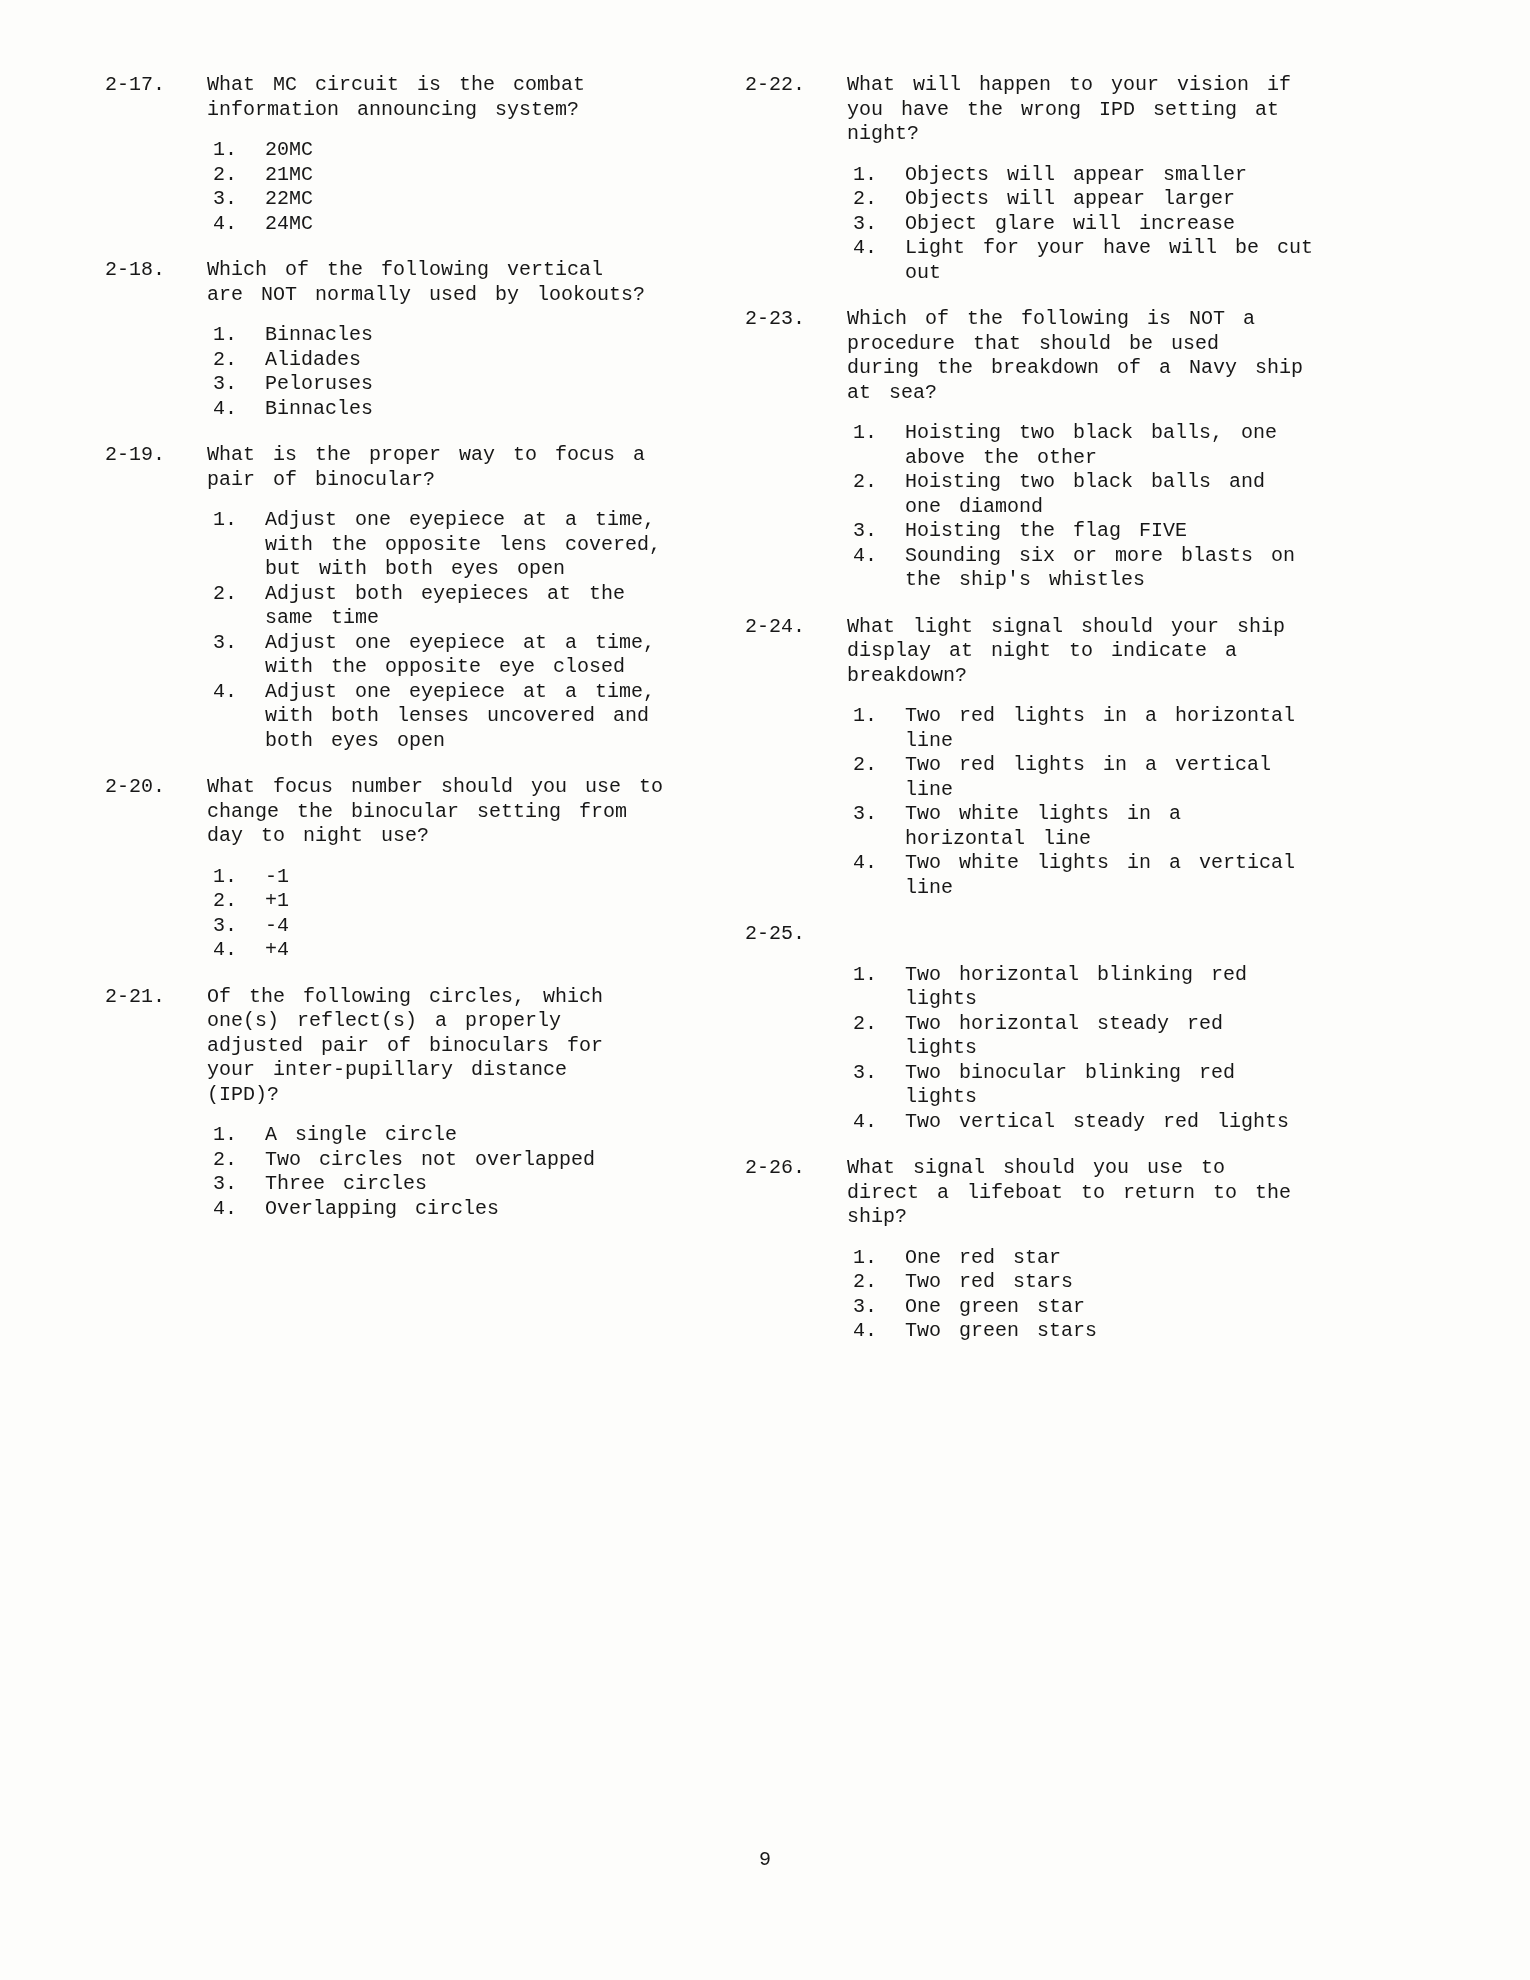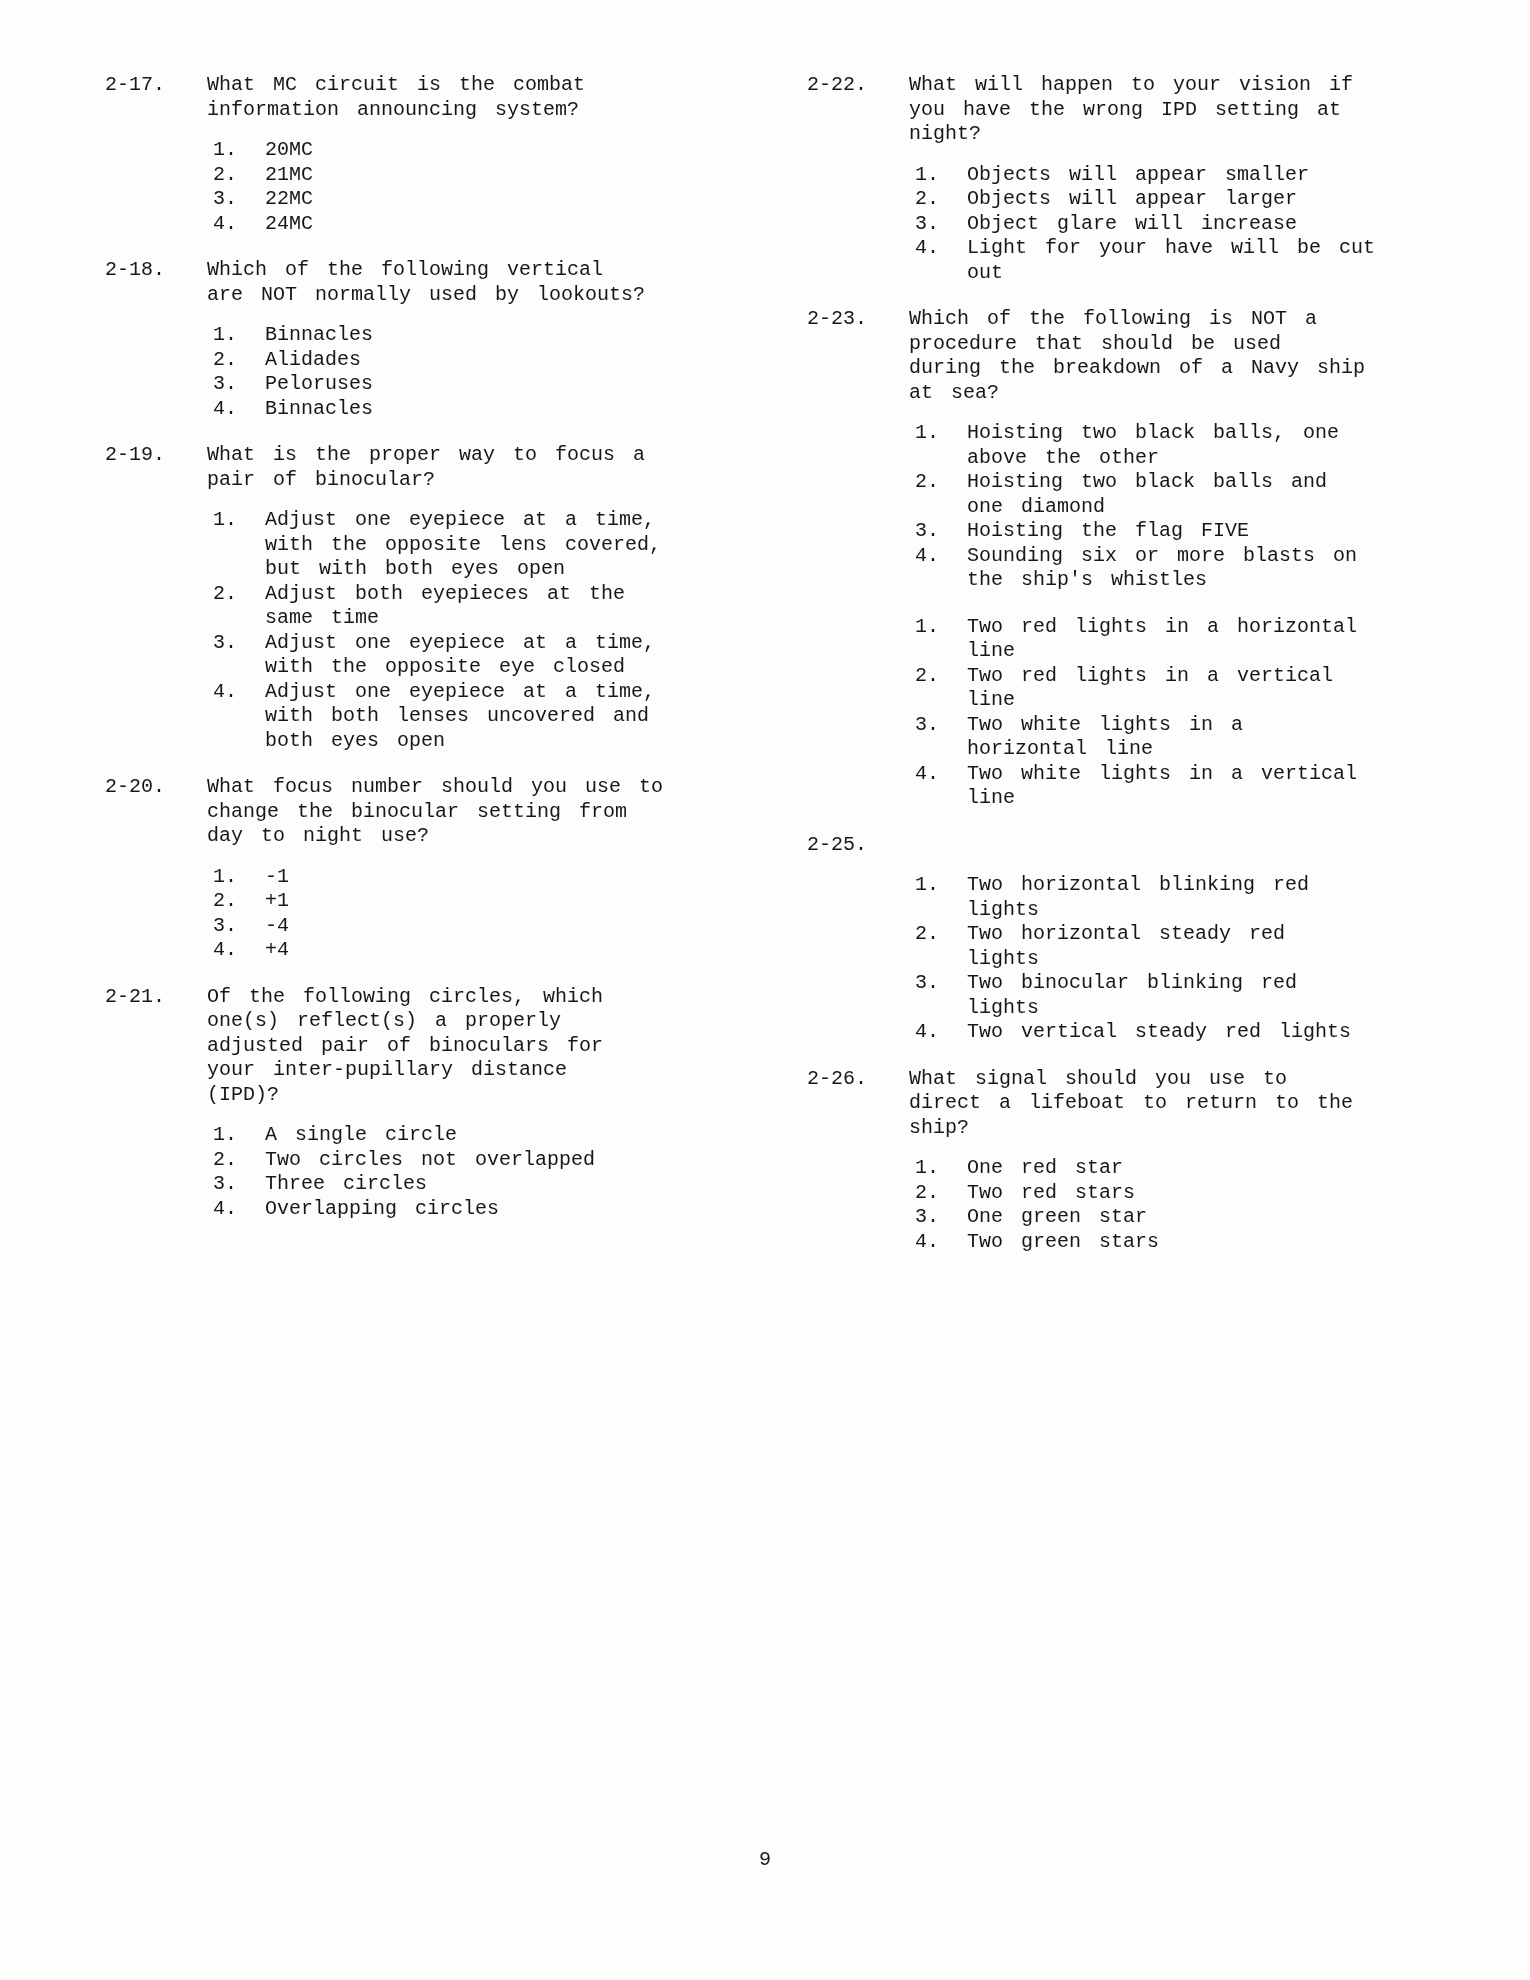--- a/index.html
+++ b/index.html
@@ -14,21 +14,20 @@
     position: relative;
   }
   .page {
     position: absolute;
     inset: 0;
     padding: 73px 85px 0 105px;
   }
   .columns {
     display: grid;
     grid-template-columns: 640px 1fr;
-    column-gap: 62px;
     align-items: start;
     font-family: Liberation Mono, monospace;
   }
   .question { margin-bottom: 22px; }
   .q-head {
     display: grid;
     grid-template-columns: 102px 1fr;
     align-items: start;
   }
   .q-stem { white-space: pre-line; }
@@ -270,20 +269,26 @@
 
   <li class="option">
     <span class="opt-num">4.</span>
     <span class="opt-text">Sounding six or more blasts on
 the ship's whistles</span>
   </li>
 </ol>
   </section>
 
   <section class="question">
+    <div class="q-head">
+      <span class="q-num">2-24.</span>
+      <span class="q-stem">What light signal should your ship
+display at night to indicate a
+breakdown?</span>
+    </div>
     <ol class="options">
   <li class="option">
     <span class="opt-num">1.</span>
     <span class="opt-text">Two red lights in a horizontal
 line</span>
   </li>
 
   <li class="option">
     <span class="opt-num">2.</span>
     <span class="opt-text">Two red lights in a vertical

